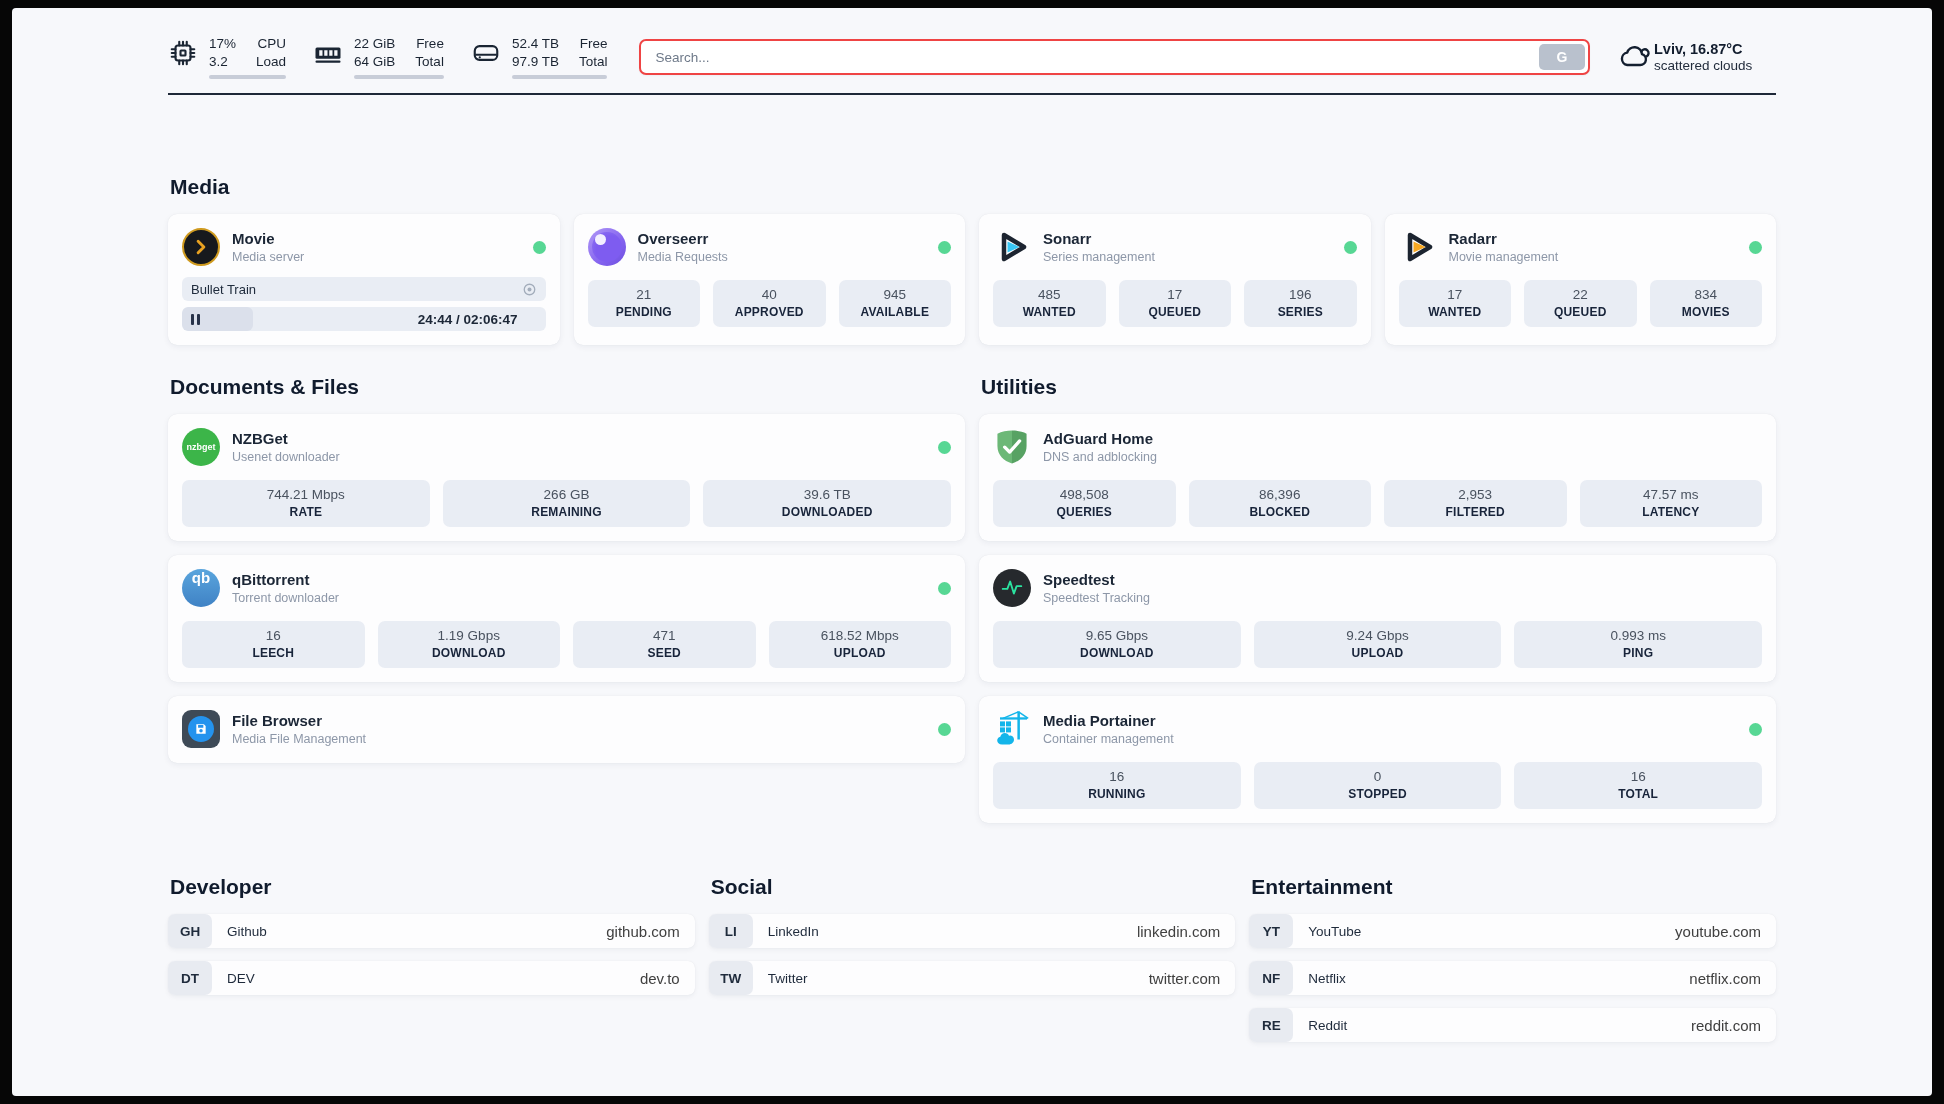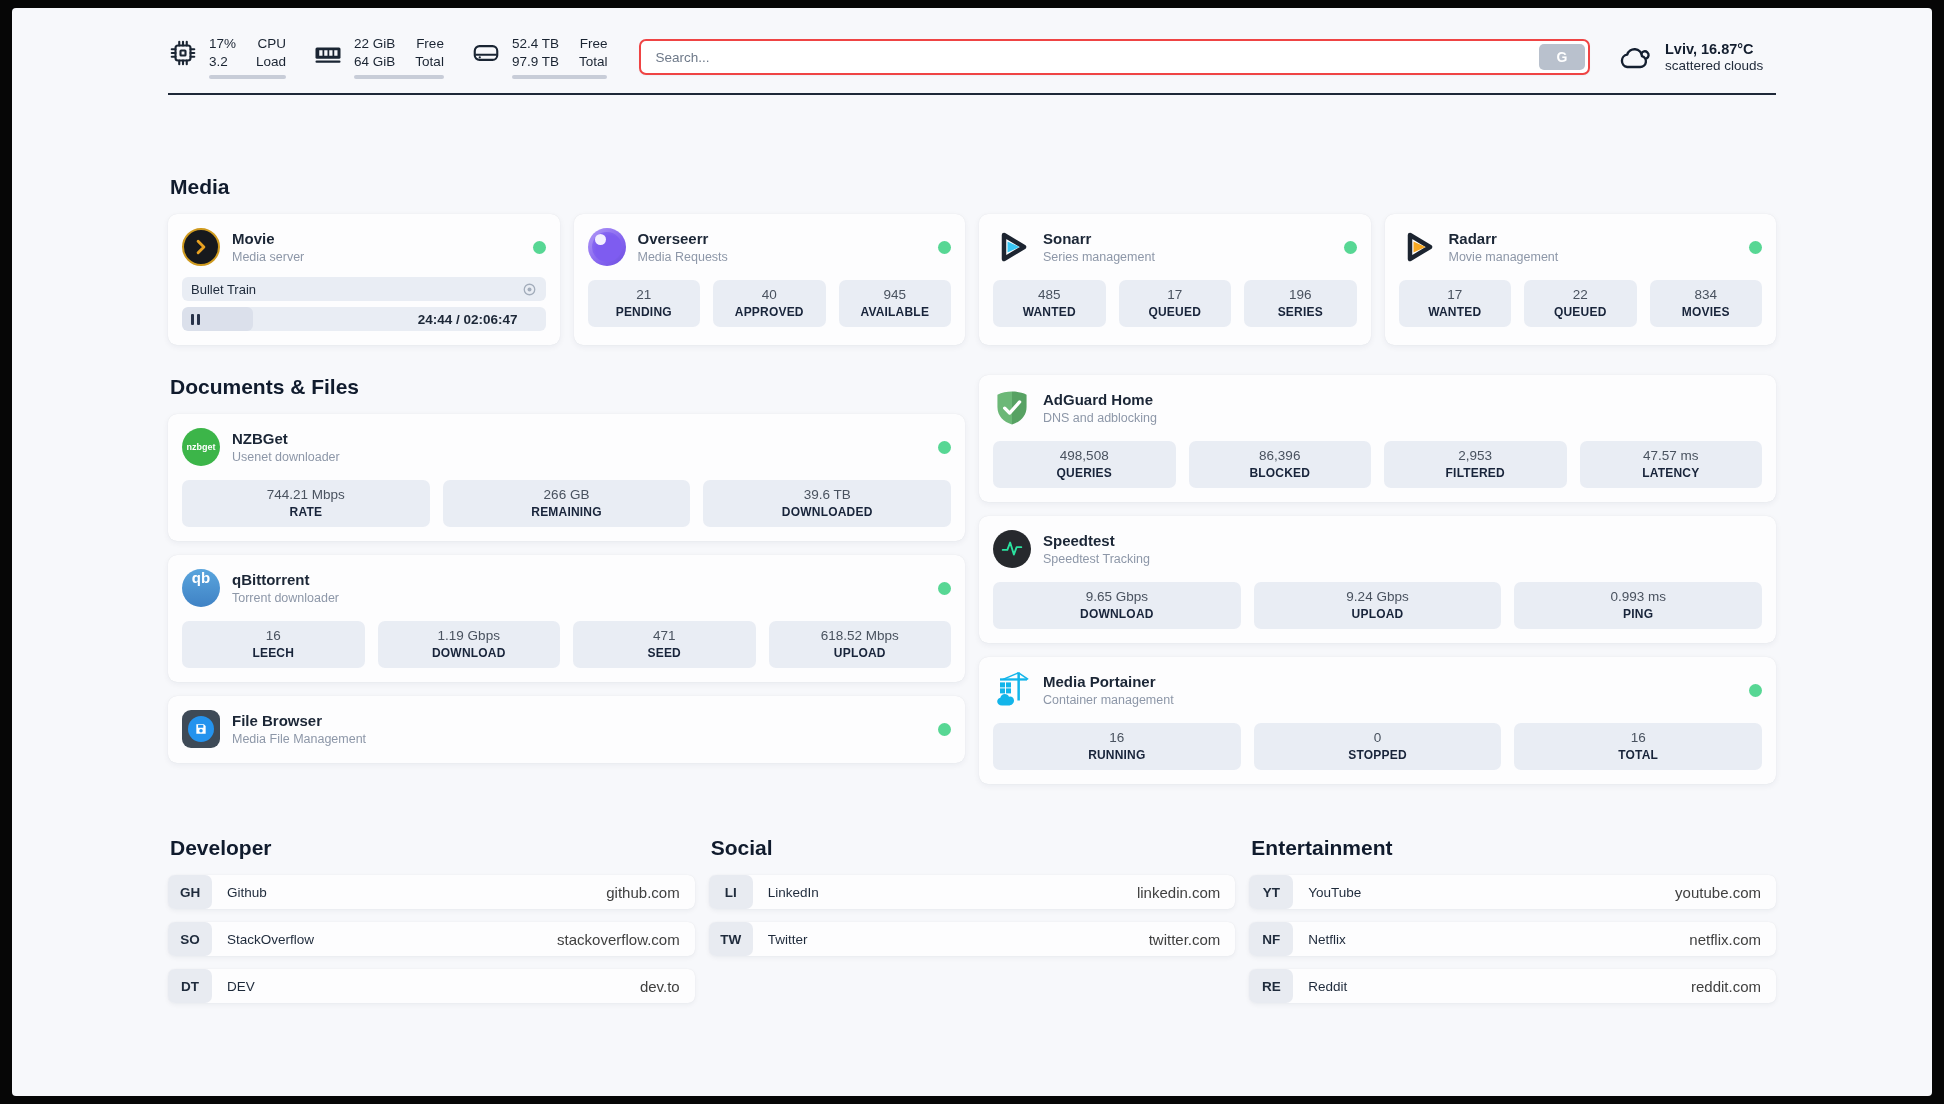--- a/index.html
+++ b/index.html
@@ -23,21 +23,21 @@
   .searchwrap { flex:1; margin:0 28px 0 32px; height:36px; background:#fff;
                 border:2px solid #ef4444; border-radius:7px; display:flex; align-items:stretch;
                 box-shadow:0 1px 2px rgba(25,35,60,.04); }
   .searchwrap input { flex:1; border:none; outline:none; background:transparent;
                       padding:0 14px; font-size:13.5px; color:#2b3547;
                       font-family:"Liberation Sans","DejaVu Sans",sans-serif; }
   .searchwrap input::placeholder { color:#6e7989; opacity:1; }
   .search-btn { width:46px; margin:3px; border:none; border-radius:5px; background:#b9c1cd;
                 color:#fff; font-weight:700; font-size:14px; display:flex; align-items:center;
                 justify-content:center; cursor:pointer; }
-  .weather { display:flex; align-items:flex-end; gap:11px; min-width:158px; }
+  .weather { display:flex; align-items:flex-start; min-width:158px; }
   .weather-txt div:first-child { font-size:14.5px; font-weight:600; color:#121d2e; }
   .weather-txt div:last-child { font-size:13.5px; color:#222c3c; margin-top:1px; }
 
   .divider { border:none; border-top:2.5px solid #1e2838; margin-top:14px; }
 
   
   .section-title { font-size:21px; font-weight:600; color:#101b2d; margin:0 0 15px 2px; }
   .section-media { margin-top:80px; }
   .media-grid { display:grid; grid-template-columns:repeat(4,1fr); gap:14px; align-items:stretch; }
   .two-col { margin-top:30px; display:grid; grid-template-columns:1fr 1fr; gap:14px; align-items:start; }
@@ -382,20 +382,21 @@
                 <div class="app-name">File Browser</div>
                 <div class="app-sub">Media File Management</div>
               </div>
               <span class="status-dot"></span>
             </div>
           </div>
         </div>
       </div>
 
       <div>
+        <h2 class="section-title">Utilities</h2>
         <div class="col-stack">
 
           <div class="card">
             <div class="card-head">
               <div class="app-icon">
                 <svg width="38" height="38" viewBox="0 0 24 24">
                   <defs>
                     <linearGradient id="agg" x1="0" y1="0" x2="1" y2="0">
                       <stop offset="0.5" stop-color="#6cb877"></stop>
                         <stop offset="0.5" stop-color="#57a263"></stop>
@@ -500,25 +501,20 @@
     <div class="bottom-grid">
 
       <div>
         <h2 class="section-title">Developer</h2>
         <div class="bm-row">
           <span class="bm-abbr">GH</span>
           <span class="bm-name">Github</span>
           <span class="bm-url">github.com</span>
         </div>
         <div class="bm-row">
-          <span class="bm-abbr">SO</span>
-          <span class="bm-name">StackOverflow</span>
-          <span class="bm-url">stackoverflow.com</span>
-        </div>
-        <div class="bm-row">
           <span class="bm-abbr">DT</span>
           <span class="bm-name">DEV</span>
           <span class="bm-url">dev.to</span>
         </div>
       </div>
 
       <div>
         <h2 class="section-title">Social</h2>
         <div class="bm-row">
           <span class="bm-abbr">LI</span>

